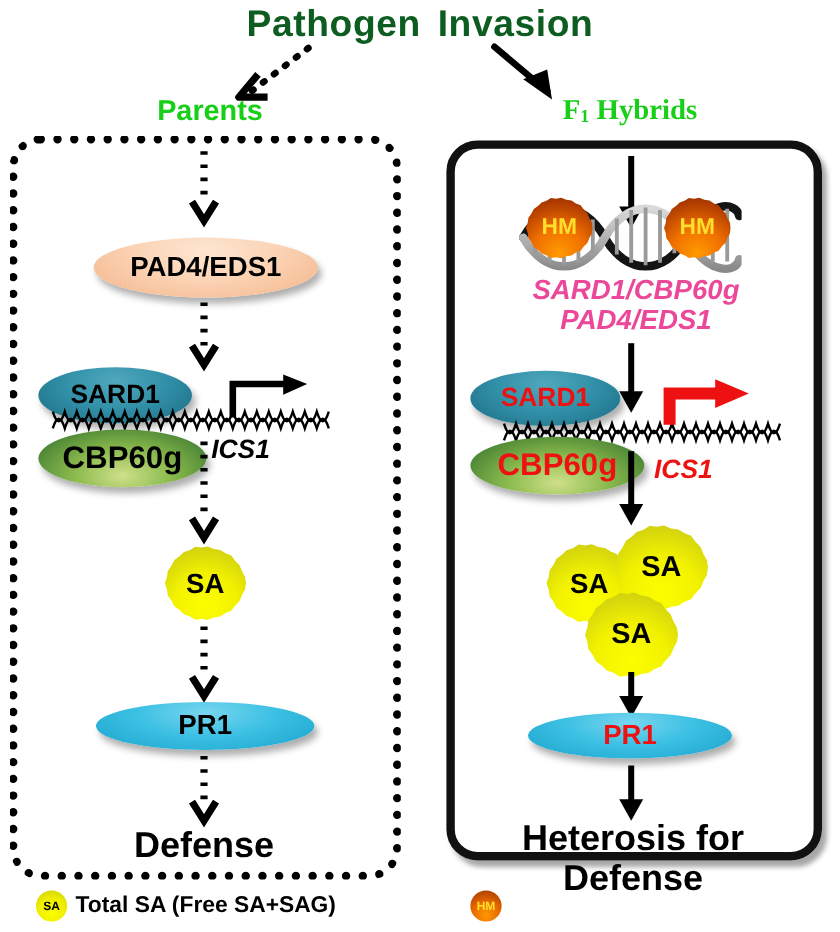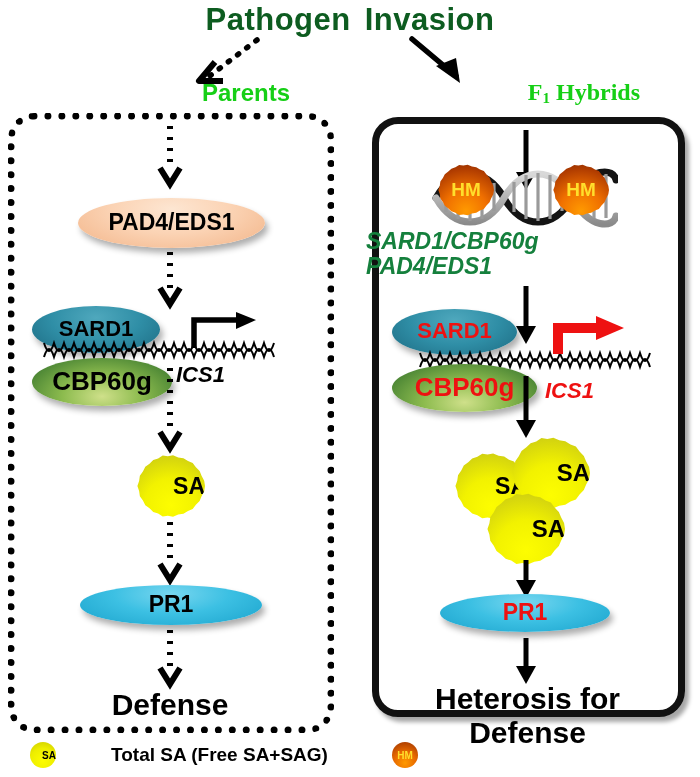--- a/index.html
+++ b/index.html
@@ -10,21 +10,21 @@
 
   
   #title{
     left:0;top:2px;width:700px;text-align:center;
     font-size:31px;font-weight:bold;color:#0d5c20;letter-spacing:.5px;
   }
   #title .gap{display:inline-block;width:14px;}
 
   
   .panel-head{
-    font-size:24px;font-weight:bold;color:#16cf16;text-align:right;
+    font-size:24px;font-weight:bold;color:#16cf16;text-align:center;
   }
   #head-parents{left:60px;top:79px;width:230px;}
   #head-hybrids{left:410px;top:79px;width:230px;font-family:Liberation Serif, serif;}
   #head-hybrids .sub{font-size:15px;vertical-align:-3px;}
 
   
   #panel-left{
     left:8px;top:113px;width:326px;height:620px;
     border:7px dotted #000;border-radius:26px;box-sizing:border-box;
   }
@@ -72,54 +72,53 @@
       12.2% 78.3%, 8.7% 71.4%, 4.2% 65.1%, 3.1% 57.3%, 0.6% 50%,
       3.1% 42.7%, 4.2% 34.9%, 8.7% 28.6%, 12.2% 21.7%, 18.4% 17.1%,
       23.9% 11.9%, 31.1% 9.5%, 37.8% 5.2%, 45.3% 6.4%, 53% 4.9%,
       60.6% 8.1%, 68.3% 9.2%, 75% 13.4%, 81.9% 16.1%, 86.6% 22.5%,
       92.1% 28.1%, 95.1% 35.4%, 98.8% 42.2%);
     font-weight:bold;
   }
   .sa{
     background:radial-gradient(circle at 50% 78%, #fdfd00 0%, #f2f200 42%, #cfcf11 82%, #b8b800 100%);
     color:#000;
-    justify-content:flex-end;
   }
   .hm{
     background:radial-gradient(circle at 50% 88%, #ff9a00 0%, #f07000 38%, #b03c00 75%, #7a2500 100%);
     color:#ffdf2b;
     justify-content:center;
   }
   .hm::after{content:"";}
 
   
   .dna-flat{overflow:visible;}
 
   
   .arrow-svg{overflow:visible;}
 
   
   #gene-list{
-    left:366px;top:229px;width:300px;text-align:left;
-    color:#15803d;font-weight:bold;font-style:italic;font-size:23px;line-height:25px;
+    left:380px;top:229px;width:300px;text-align:center;
+    color:#ec4899;font-weight:bold;font-style:italic;font-size:23px;line-height:25px;
   }
 
   
   .ics1{font-weight:bold;font-style:italic;font-size:22px;}
   #ics1-left{left:176px;top:362px;color:#000;}
   #ics1-right{left:545px;top:378px;color:#ee1111;}
 
   
   .outcome{font-size:30px;font-weight:bold;color:#000;text-align:center;}
   #out-left{left:30px;top:688px;width:280px;}
   #out-right{left:375px;top:682px;width:305px;}
 
   
   .legend{display:flex;align-items:center;}
-  .legend .lbl{font-size:19px;font-weight:bold;color:#000;margin-left:48px;}
+  .legend .lbl{font-size:19px;font-weight:bold;color:#000;}
   #legend-sa{left:30px;top:742px;}
   #legend-hm{left:392px;top:742px;}
   .legend .mini{
     width:26px;height:26px;margin-right:7px;
     font-size:10px;
   }
   .legend .mini.sa{border-radius:50%;clip-path:none;
     background:radial-gradient(circle at 50% 72%, #fdfd00 0%, #eded00 55%, #c9c900 100%);}
   .legend .mini.hm{border-radius:50%;clip-path:none;
     background:radial-gradient(circle at 50% 80%, #ff9a00 0%, #e86a00 45%, #9a3000 100%);}

